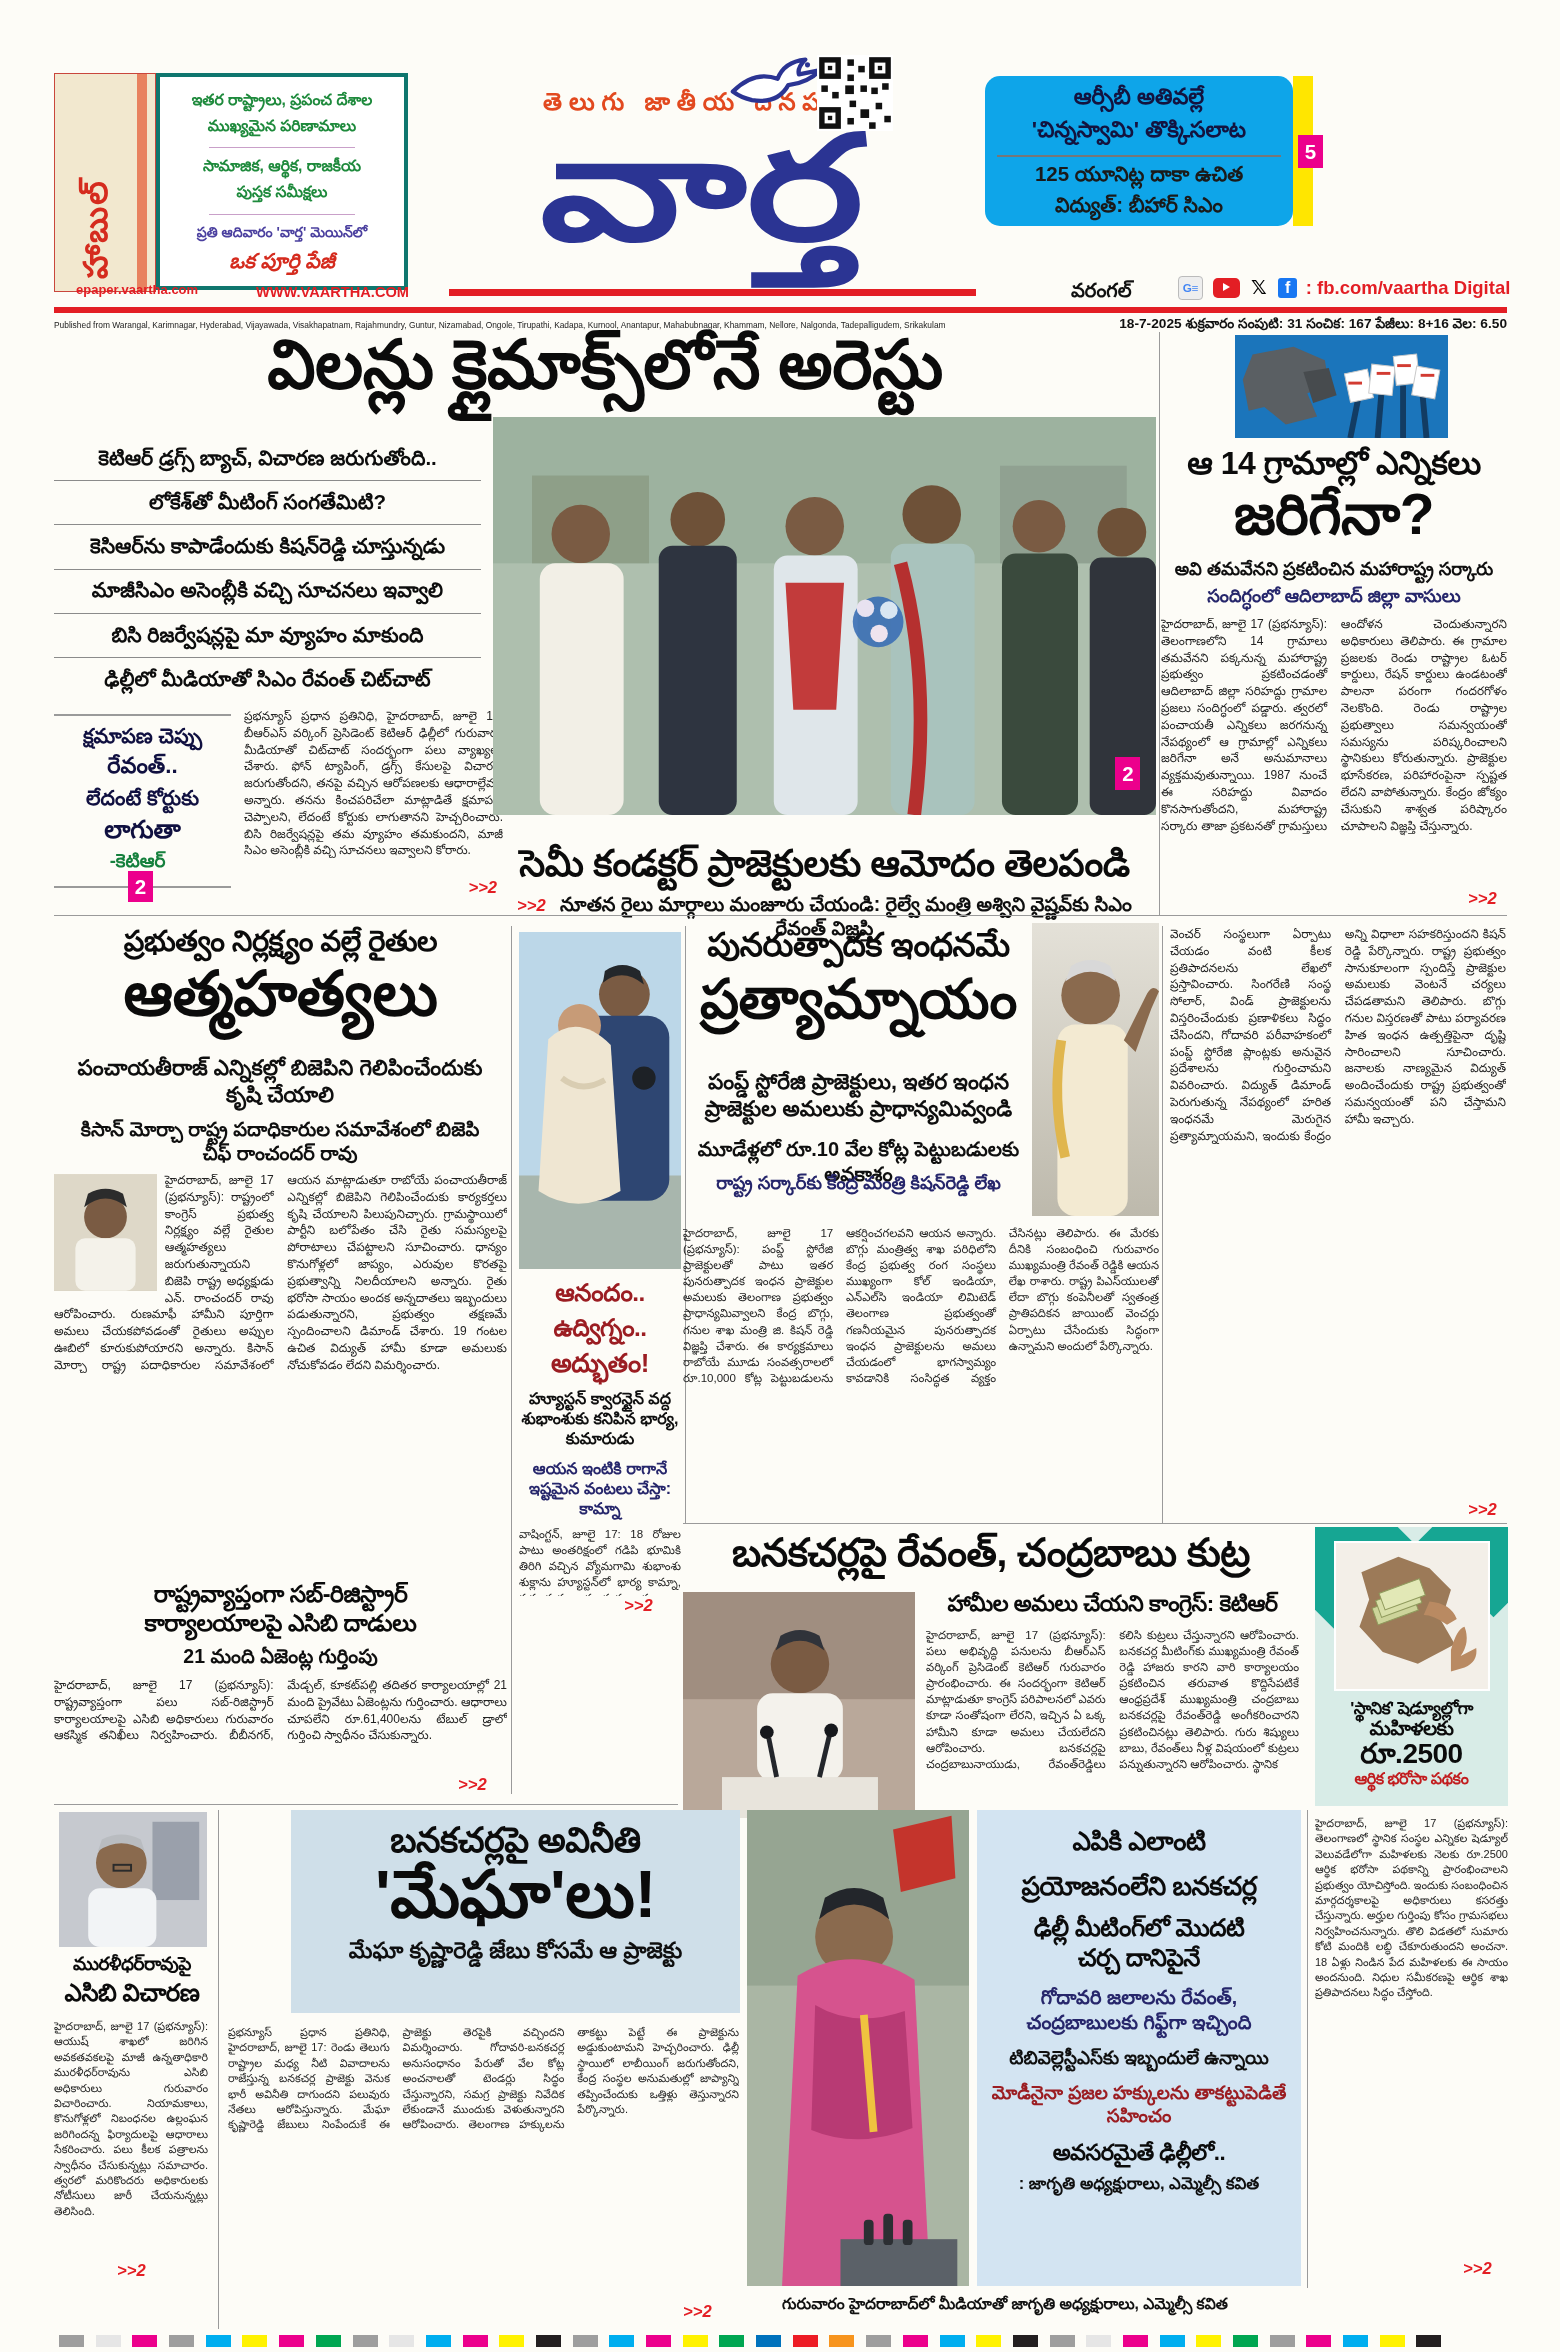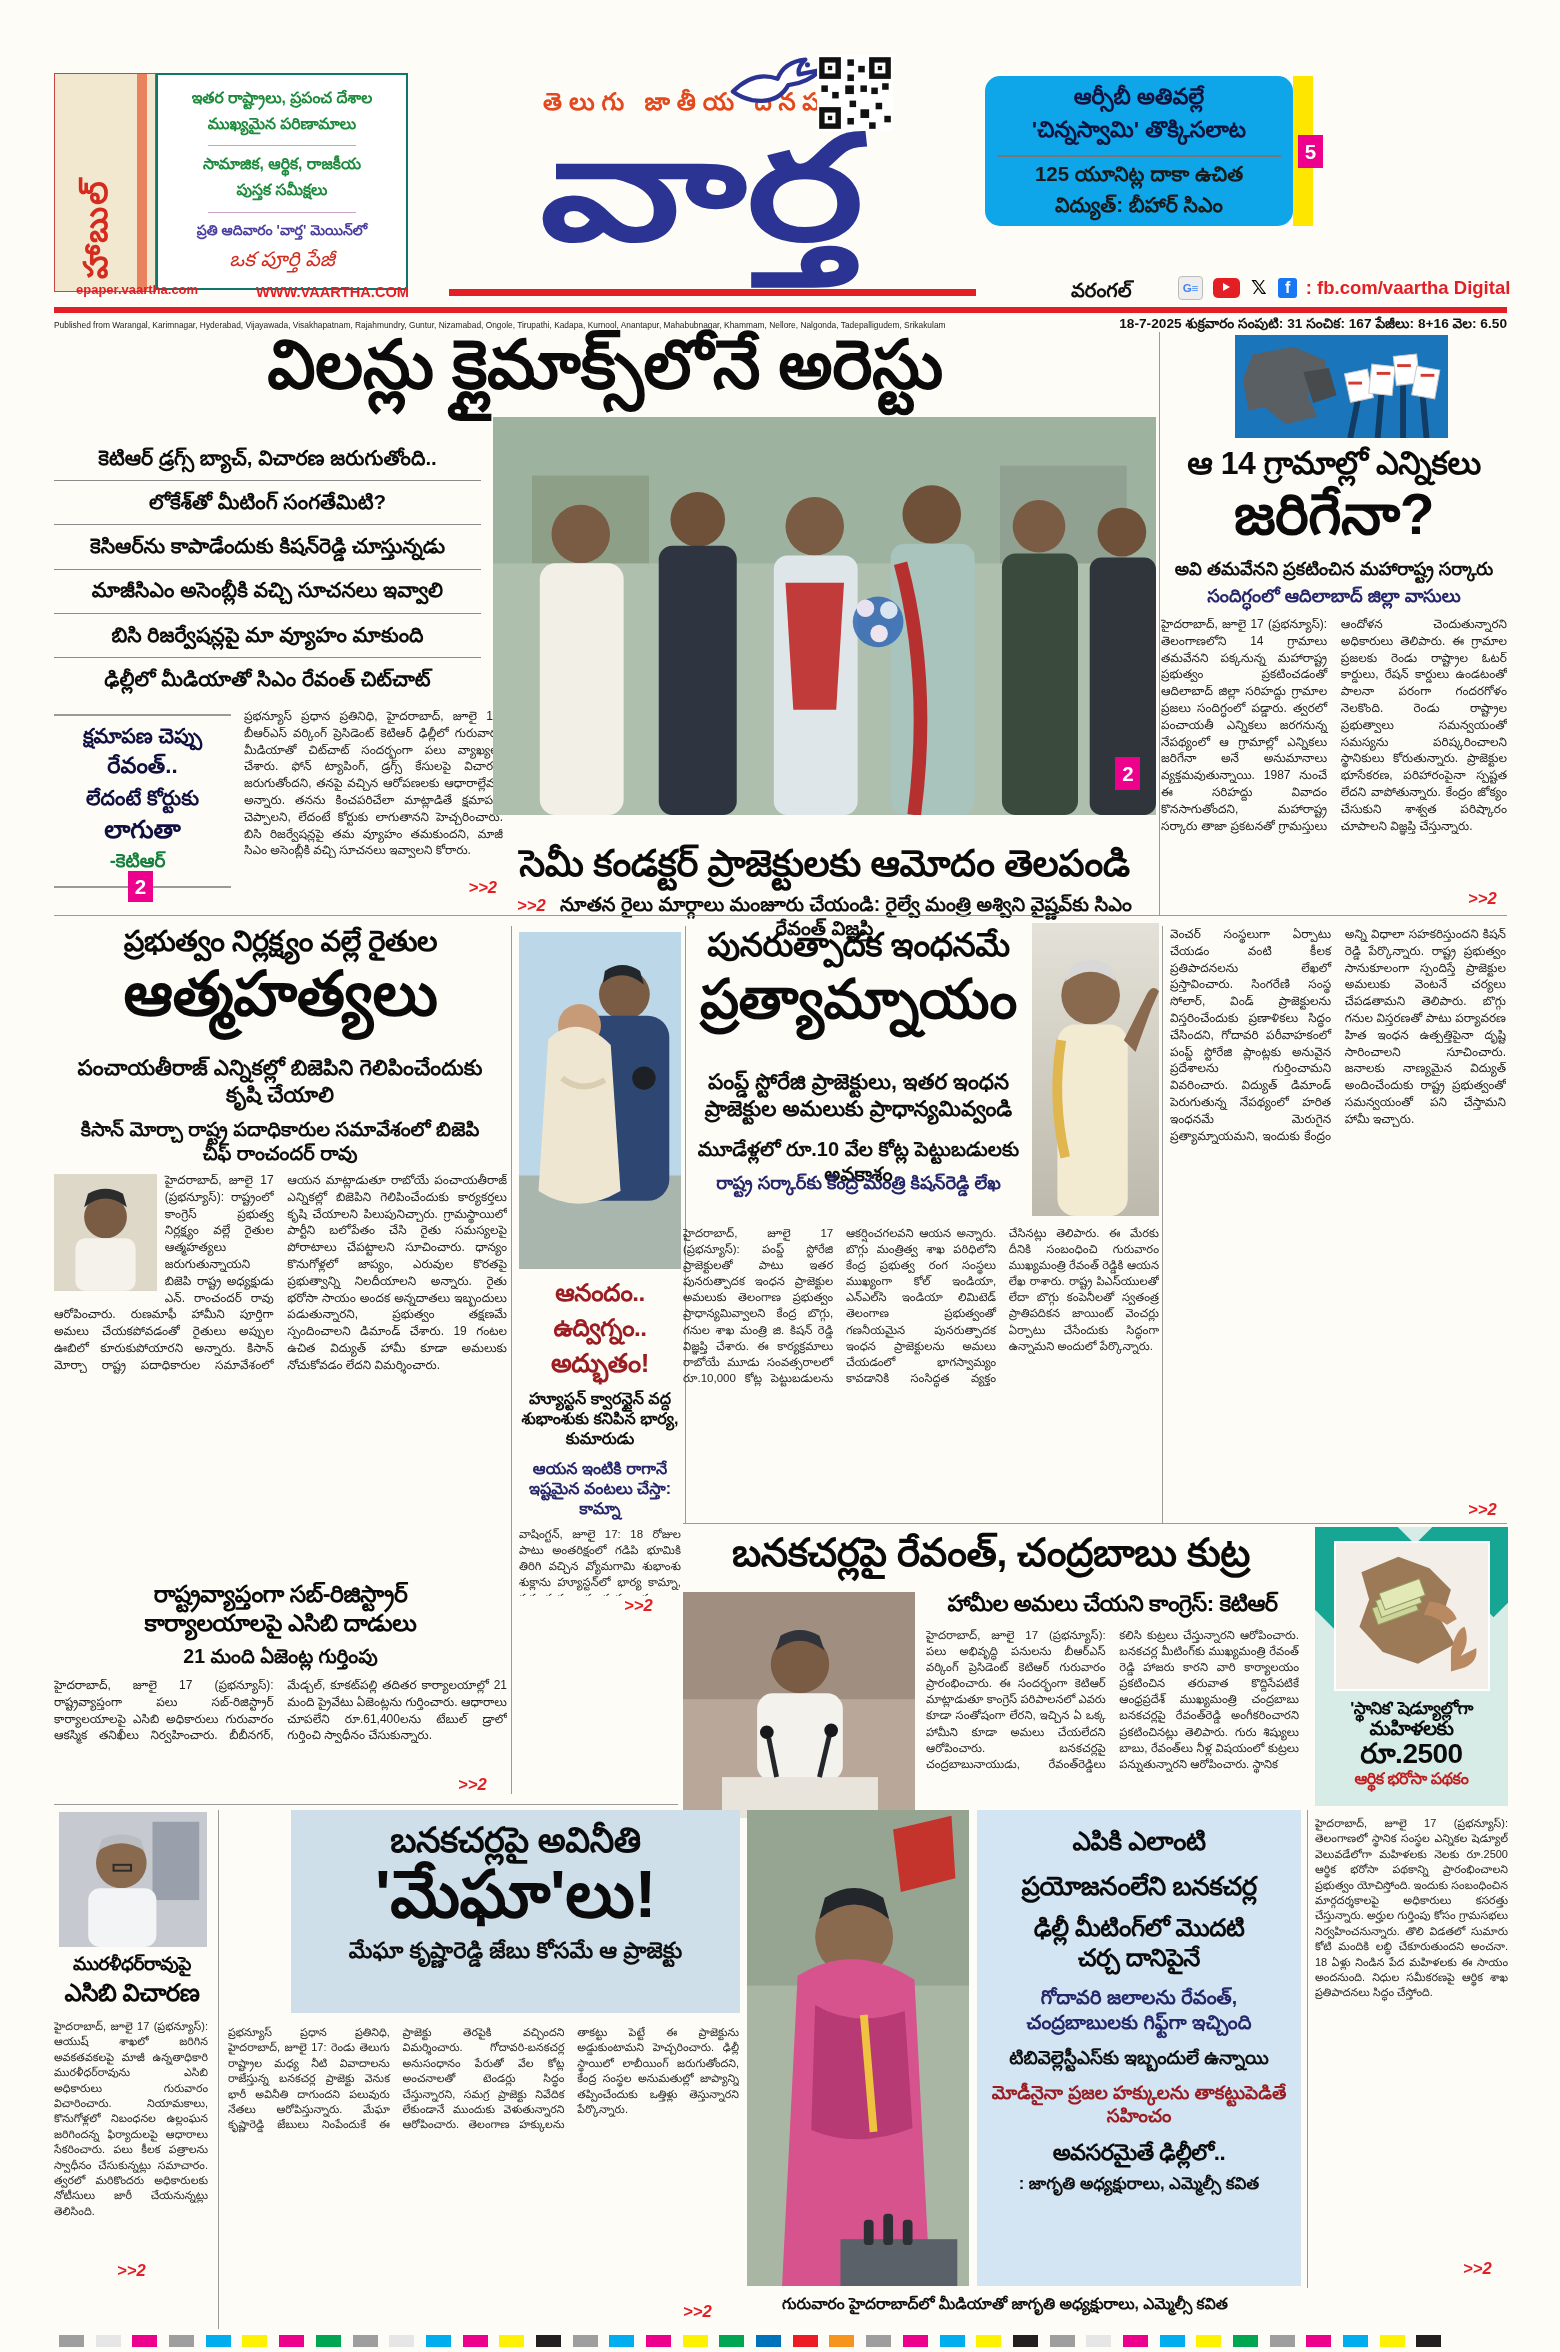--- a/index.html
+++ b/index.html
@@ -26,29 +26,29 @@
 </head>
 <body>
 
 <div id="paper">
 
   <div class="c photo" style="left:54px;top:73px;width:100px;height:217px;background:#f2e8cf;border:1px solid #c9463c;">
     <div class="c" style="right:7.8px;top:0;width:9.8px;height:217px;background:#e8825f;"></div>
     <div class="c" style="left:17.6px;top:9.8px;width:45px;height:195px;writing-mode:vertical-rl;transform:rotate(180deg);font-weight:900;font-size:33px;color:#d52b1e;letter-spacing:2px;">హాబుల్</div>
   </div>
 
-  <div class="c" style="left:156px;top:73px;width:252px;height:217px;background:#fff;border:2px solid #0f766e;box-sizing:border-box;text-align:center;padding-top:13.7px;">
+  <div class="c" style="left:156px;top:73px;width:252px;height:217px;background:#fff;border:4px solid #0f766e;box-sizing:border-box;text-align:center;padding-top:13.7px;">
     <div style="color:#1e8a3c;font-weight:bold;font-size:15.6px;">ఇతర రాష్ట్రాలు, ప్రపంచ దేశాల</div>
     <div style="color:#1e8a3c;font-weight:bold;font-size:15.6px;margin-top:3.9px;">ముఖ్యమైన పరిణామాలు</div>
     <div style="height:1px;background:#c9a0c9;width:60%;margin:8.8px auto;"></div>
     <div style="color:#1e8a3c;font-weight:bold;font-size:15.6px;">సామాజిక, ఆర్థిక, రాజకీయ</div>
     <div style="color:#1e8a3c;font-weight:bold;font-size:15.6px;margin-top:3.9px;">పుస్తక సమీక్షలు</div>
     <div style="height:1px;background:#c9a0c9;width:60%;margin:8.8px auto;"></div>
     <div style="color:#4a3f9f;font-weight:bold;font-size:14px;">ప్రతి ఆదివారం 'వార్త' మెయిన్‌లో</div>
-    <div style="color:#d52b1e;font-weight:400;font-style:italic;font-size:20.5px;margin-top:4.9px;">ఒక పూర్తి పేజీ</div>
+    <div style="color:#d52b1e;font-weight:700;font-style:italic;font-size:20.5px;margin-top:4.9px;">ఒక పూర్తి పేజీ</div>
   </div>
 
   <div class="c" style="left:76px;top:282px;font-weight:bold;font-size:13px;color:#e31e24;">epaper.vaartha.com</div>
   <div class="c" style="left:256px;top:284px;font-weight:bold;font-size:14.6px;color:#e31e24;">WWW.VAARTHA.COM</div>
 
   <div class="c" style="left:444px;top:88px;width:527px;text-align:center;color:#e2491f;font-weight:bold;font-size:24.4px;letter-spacing:6.8px;">తెలుగు జాతీయ దినపత్రిక</div>
 
   <div class="c" style="left:429px;top:101px;width:546px;height:185px;text-align:center;">
     <span style="display:inline-block;font-weight:900;font-size:146px;line-height:176px;color:#2b3493;transform:scaleX(1.35);">వార్త</span>
   </div>

